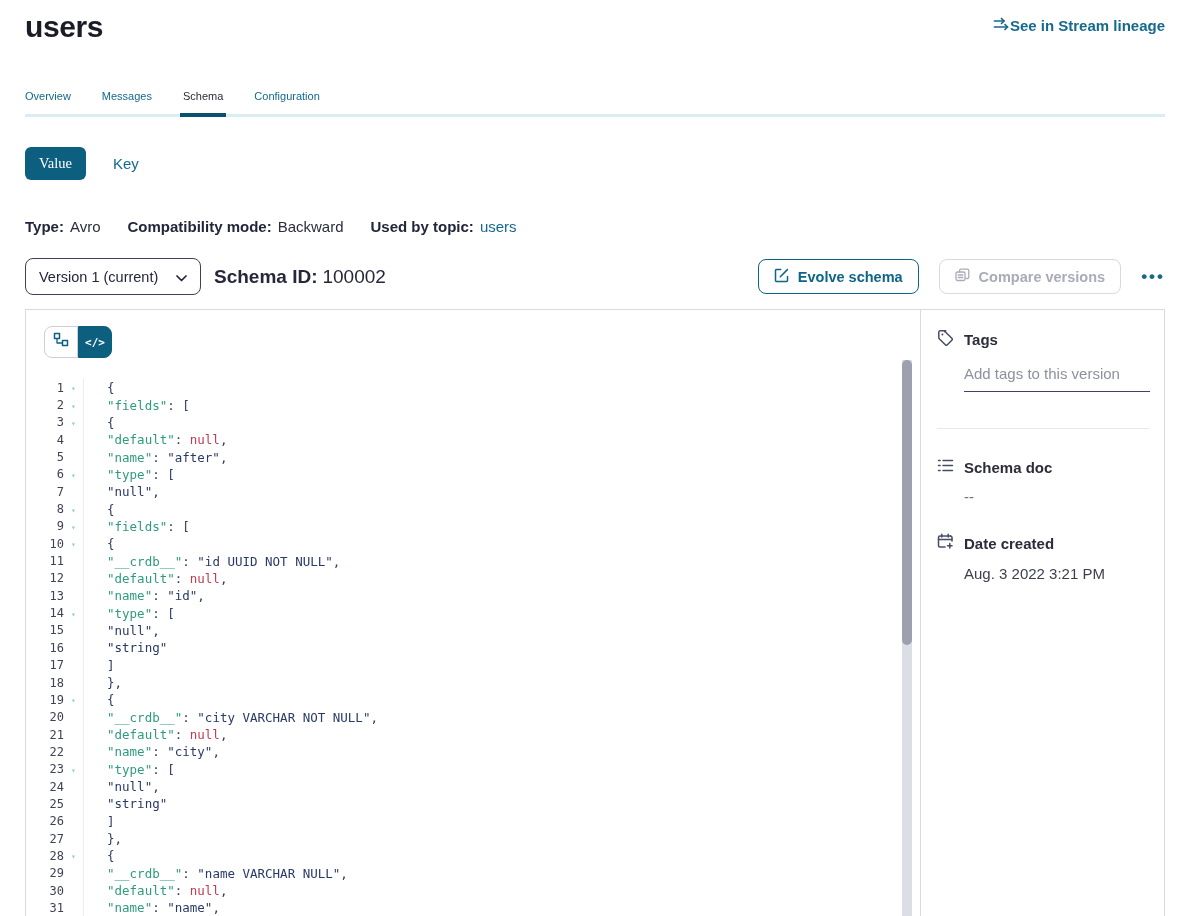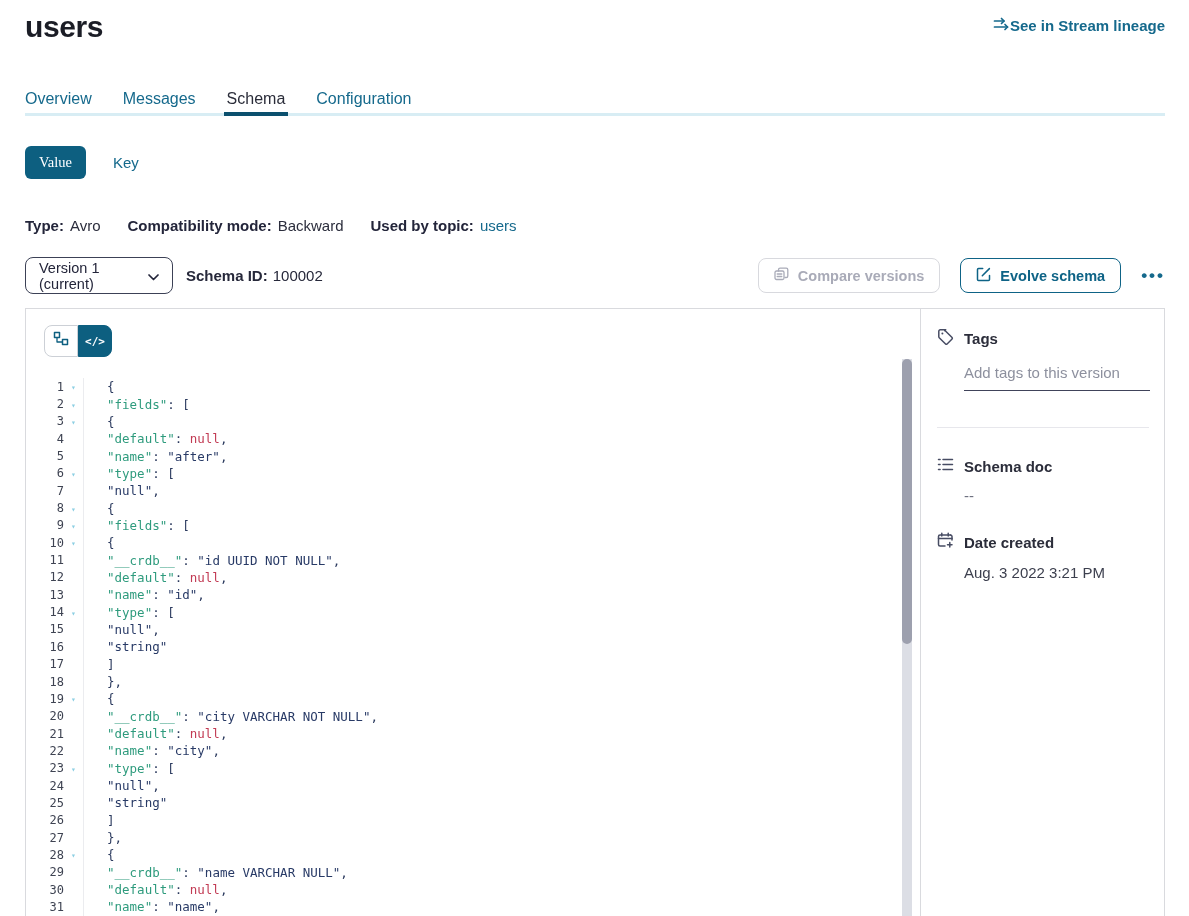--- a/index.html
+++ b/index.html
@@ -8,45 +8,45 @@
   .page { padding:10px 24px 0 25px; }
 
   
   .hdr { display:flex; justify-content:space-between; align-items:flex-start; }
   .title { font-size:30px; font-weight:700; letter-spacing:-.4px; color:#1b1d26; }
   .lineage { display:flex; align-items:center; color:#15698c; font-size:15px;
     font-weight:700; margin-top:7px; cursor:pointer; }
 
   
   .tabs { display:flex; gap:31px; margin-top:46px; position:relative; }
-  .tab { font-size:16px; font-weight:500; color:#15698c; padding-bottom:5px; position:relative; cursor:pointer; }
+  .tab { font-size:11px; font-weight:500; color:#15698c; padding-bottom:12px; position:relative; cursor:pointer; }
   .tab.active { color:#2a2c39; }
   .tab.active::after { content:""; position:absolute; left:-3px; right:-3px; bottom:-3px;
     height:4px; background:#0b506e; z-index:2; }
   .tab-track { height:3px; background:#d8edf4; }
 
   
   .vk { display:flex; align-items:center; gap:27px; margin-top:30px; }
   .btn-value { background:#0d5f80; color:#fff; font-size:14.5px; padding:8px 14px;
     border-radius:6px; border:none; cursor:pointer; font-family:Liberation Serif, serif; }
   .btn-key { color:#15698c; font-size:15px; background:none; border:none; cursor:pointer; font-family:inherit; }
 
   
   .meta { display:flex; align-items:center; margin-top:38px; font-size:15px; color:#2b2d3c; }
   .meta b { font-weight:700; margin-right:6px; color:#23253a; }
   .meta .grp { margin-right:27px; display:flex; align-items:center;justify-content:flex-end; }
   .meta a { color:#15698c; text-decoration:none; cursor:pointer; }
 
   
   .controls { display:flex; justify-content:space-between; align-items:center; margin-top:23px; }
   .ctl-left { display:flex; align-items:center; }
-  .select { width:148px; height:37px; border:1.4px solid #3c4156; border-radius:8px;
+  .select { width:176px; height:37px; border:1.4px solid #3c4156; border-radius:8px;
     display:flex; align-items:center; justify-content:space-between; padding:0 13px;
     font-size:14.5px; color:#23253a; cursor:pointer; background:#fff; }
-  .schema-id { margin-left:13px; font-size:15px; }
+  .schema-id { margin-left:13px; font-size:19px; }
   .schema-id b { font-weight:700; margin-right:5px; }
   .ctl-right { display:flex; align-items:center; gap:20px; }
   .btn { display:flex; align-items:center; gap:9px; border-radius:8px; font-size:14.5px;
     font-weight:600; padding:0 15px; height:35px; background:#fff; cursor:pointer; font-family:inherit; }
   .btn-compare { color:#a9abb8; border:1px solid #d8d9de; cursor:default; }
   .btn-evolve { color:#0e6386; border:1px solid #0e6386; }
   .dots { color:#15698c; font-size:17px; font-weight:800; letter-spacing:2px; cursor:pointer; }
 
   
   .panel { margin-top:14px; border:1px solid #d9dade; display:flex; height:625px; background:#fff; }
@@ -139,38 +139,38 @@
           <svg width="11" height="7" viewBox="0 0 11 7" fill="none" stroke="#23253a" stroke-width="1.7" stroke-linecap="round" stroke-linejoin="round">
               <path d="M1 1l4.5 4.5L10 1"></path>
             </svg>
         </span>
       </div>
       <div class="schema-id">
         <b>Schema ID:</b><span>100002</span>
       </div>
     </div>
     <div class="ctl-right">
+      <button class="btn btn-evolve">
+        <span>
+          <svg width="15" height="15" viewBox="0 0 15 15" fill="none" stroke="#0e6386" stroke-width="1.5" stroke-linecap="round" stroke-linejoin="round">
+            <path d="M13.5 8.5v4c0 .6-.4 1-1 1H2.5c-.6 0-1-.4-1-1V2.5c0-.6.4-1 1-1h4.2"></path>
+            <path d="M6.3 8.7L13.4 1.6"></path>
+          </svg>
+        </span>
+        <span>Evolve schema</span>
+      </button>
       <button class="btn btn-compare">
         <span>
           <svg width="15" height="14" viewBox="0 0 15 14" fill="none" stroke="#a9abb8" stroke-width="1.3" stroke-linecap="round">
             <rect x="1" y="4" width="9" height="8.5" rx="1.5"></rect>
             <path d="M4.5 4V2.8c0-.9.7-1.6 1.6-1.6h6.1c.9 0 1.6.7 1.6 1.6v6.1c0 .9-.7 1.6-1.6 1.6H11"></path>
             <path d="M3.2 7h4.6M3.2 9.5h4.6"></path>
           </svg>
         </span>
         <span>Compare versions</span>
-      </button>
-      <button class="btn btn-evolve">
-        <span>
-          <svg width="15" height="15" viewBox="0 0 15 15" fill="none" stroke="#0e6386" stroke-width="1.5" stroke-linecap="round" stroke-linejoin="round">
-            <path d="M13.5 8.5v4c0 .6-.4 1-1 1H2.5c-.6 0-1-.4-1-1V2.5c0-.6.4-1 1-1h4.2"></path>
-            <path d="M6.3 8.7L13.4 1.6"></path>
-          </svg>
-        </span>
-        <span>Evolve schema</span>
       </button>
       <span class="dots">•••</span>
     </div>
   </div>
 
   <div class="panel">
 
     <div class="code-area">
       <div class="view-toggle">
         <div class="seg seg-tree">

